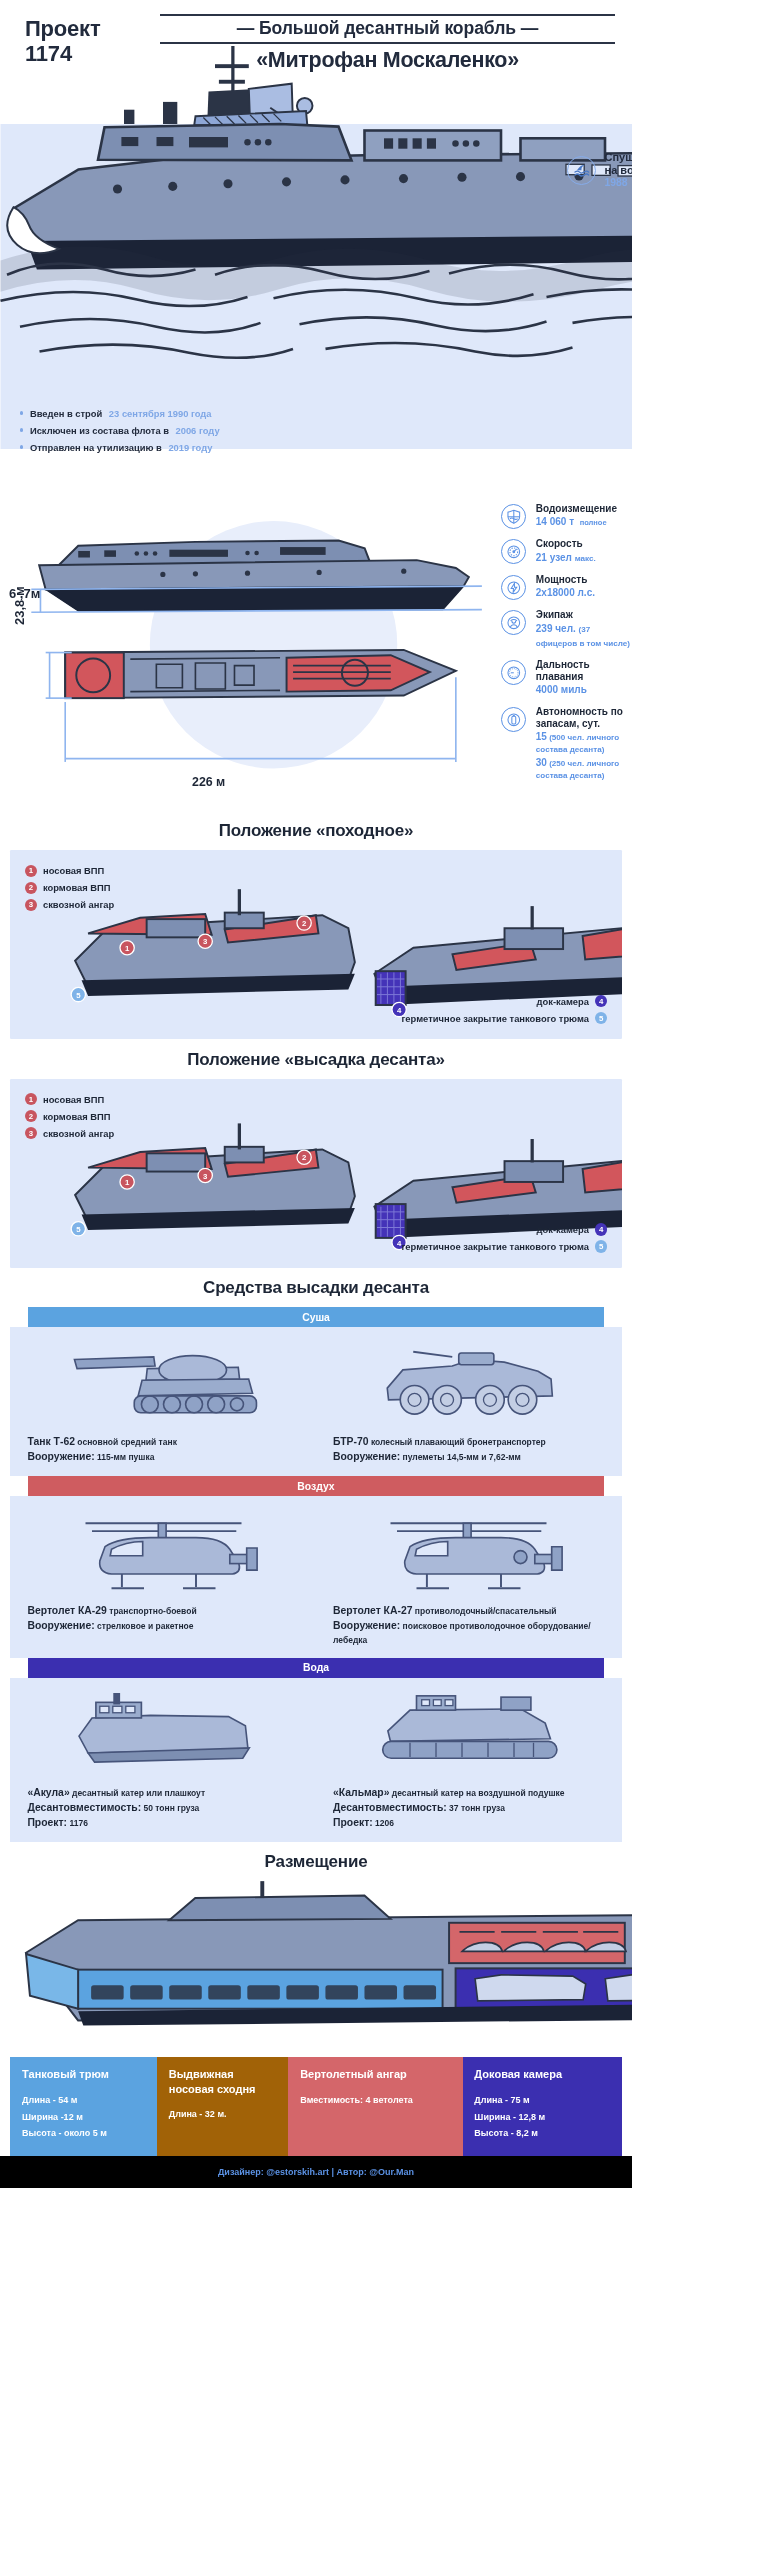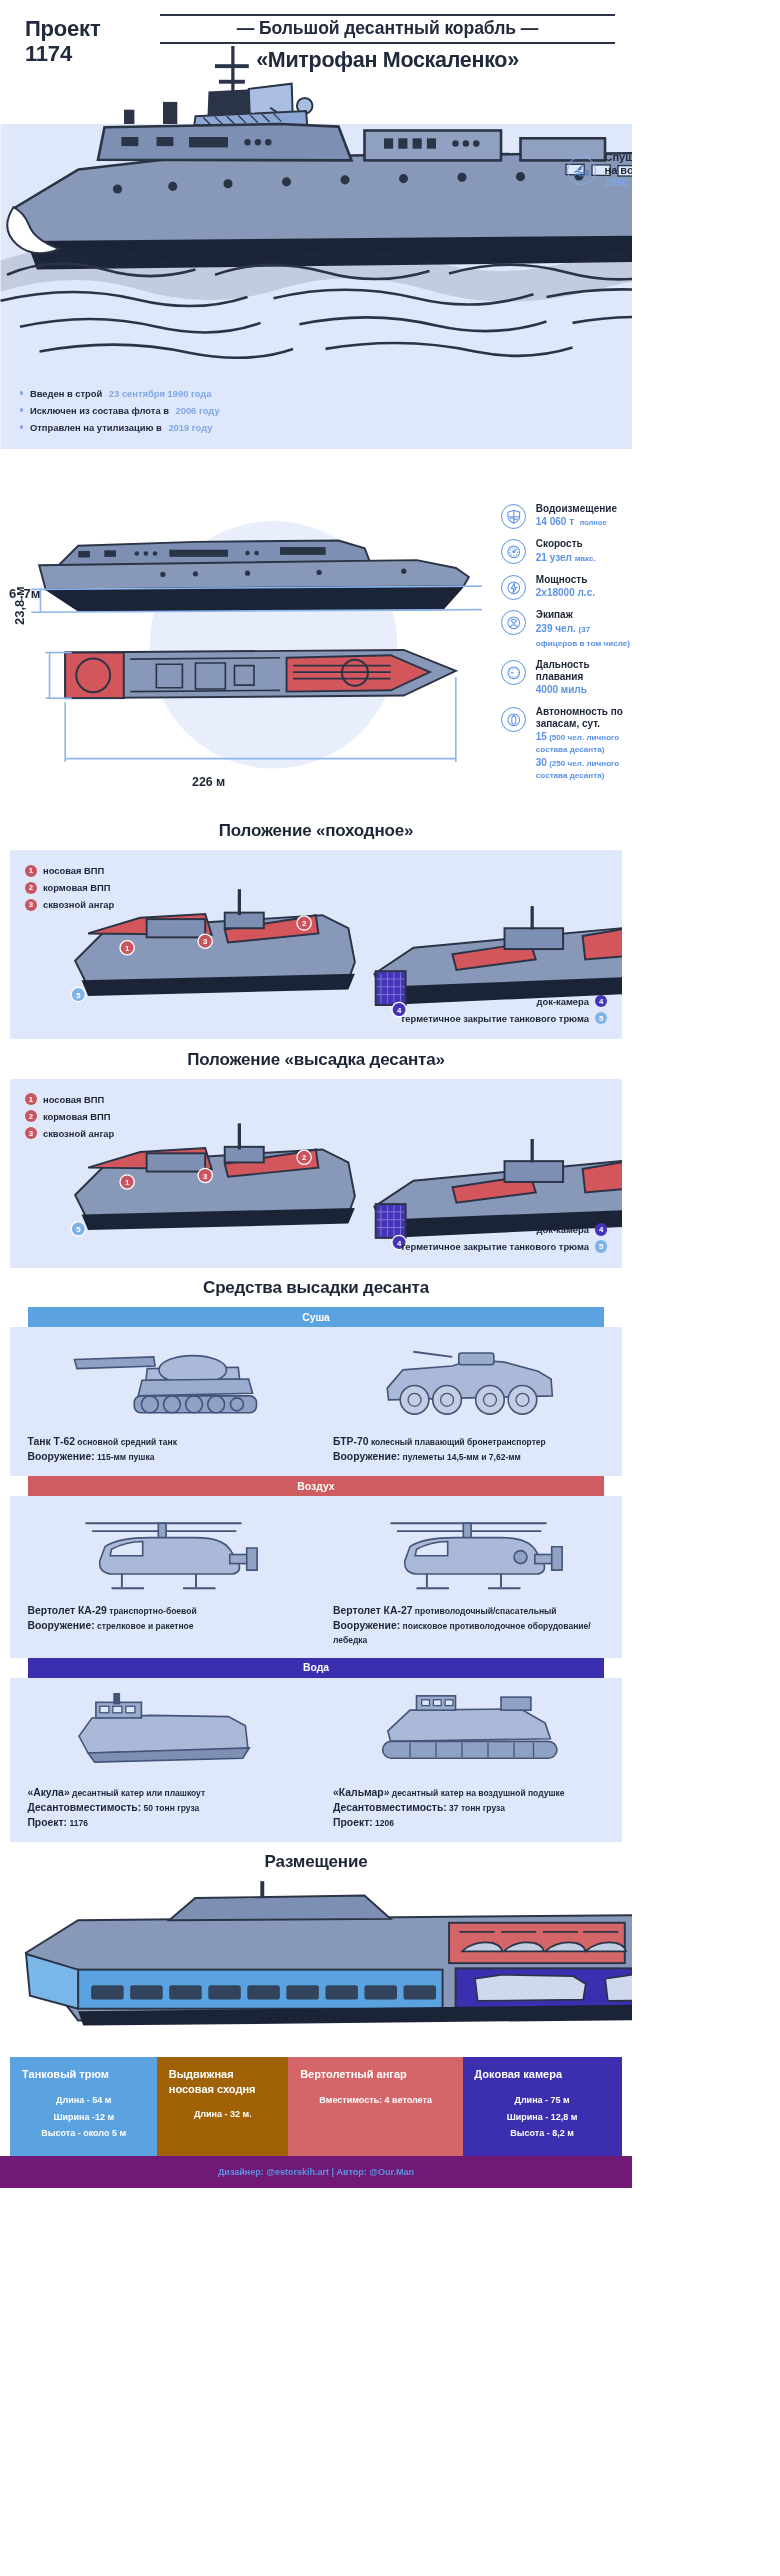--- a/index.html
+++ b/index.html
@@ -38,21 +38,21 @@
     display:flex; align-items:center; gap:8.5px;
   }
   .circ-ico {
     width:29px; height:29px; border:1.4px solid #86acea; border-radius:50%;
     display:flex; align-items:center; justify-content:center; flex:0 0 auto;
   }
   .launch-badge .t1 { font-size:11px; font-weight:700; color:#222b3d; line-height:1.15;}
   .launch-badge .t2 { font-size:10.4px; font-weight:700; color:#7fa7e6; line-height:1.25;}
 
   .facts {
-    position:absolute; left:19.5px; top:388px;
+    position:absolute; left:19.5px; top:408px;
   }
   .fact { display:flex; align-items:baseline; gap:6.5px; font-size:9.4px; font-weight:700; margin-bottom:5.9px;}
   .fact .dot { width:3.9px; height:3.9px; border-radius:50%; background:#7fa7e6; display:inline-block; flex:0 0 auto; position:relative; top:-2px;}
   .fact .hl { color:#7fa7e6; }
 
   
   .specs-block { position:relative; height:316px; background:#fff; }
   .spec-list { position:absolute; left:501px; top:7.8px; }
   .spec-row { display:flex; gap:9.8px; align-items:flex-start; margin-bottom:9px; }
   .spec-ico {
@@ -108,28 +108,28 @@
   .card-t .nm { font-size:10.4px; }
   .card-t .de { font-size:8.5px; font-weight:700; }
   .card-t2 { font-size:8.5px; font-weight:700; color:#1d2636; line-height:1.45; }
   .card-t2 .lb { font-size:10.4px; }
 
   
   .place-art { background:#fff; height:176px; position:relative; }
   .cols { display:flex; margin:0 10.4px; }
   .col { padding:10.4px 11.7px 14.3px; color:#fff; }
   .col h4 { font-size:11px; font-weight:700; margin-bottom:10.4px; line-height:1.3;}
-  .col p { font-size:9px; font-weight:700; line-height:1.85;text-align:center; }
+  .col p { font-size:9px; font-weight:700; line-height:1.85; }
   .c1 { background:#5ba3e0; flex:0 0 24%; }
   .c2 { background:#a16207; flex:0 0 21.5%; }
   .c3 { background:#d4666a; flex:0 0 28.5%; }
   .c4 { background:#3b2fb0; flex:0 0 26%; }
   .credits {
     text-align:center; font-size:9px; font-weight:700; color:#5b92e5;
-    padding:10.4px 0 11.7px; background:#701a75;
+    padding:10.4px 0 11.7px; background:#000000;
   }
 </style>
 </head>
 <body>
 
 <div class="page">
 
   <section class="hero">
 
     <div class="hero-proj">

